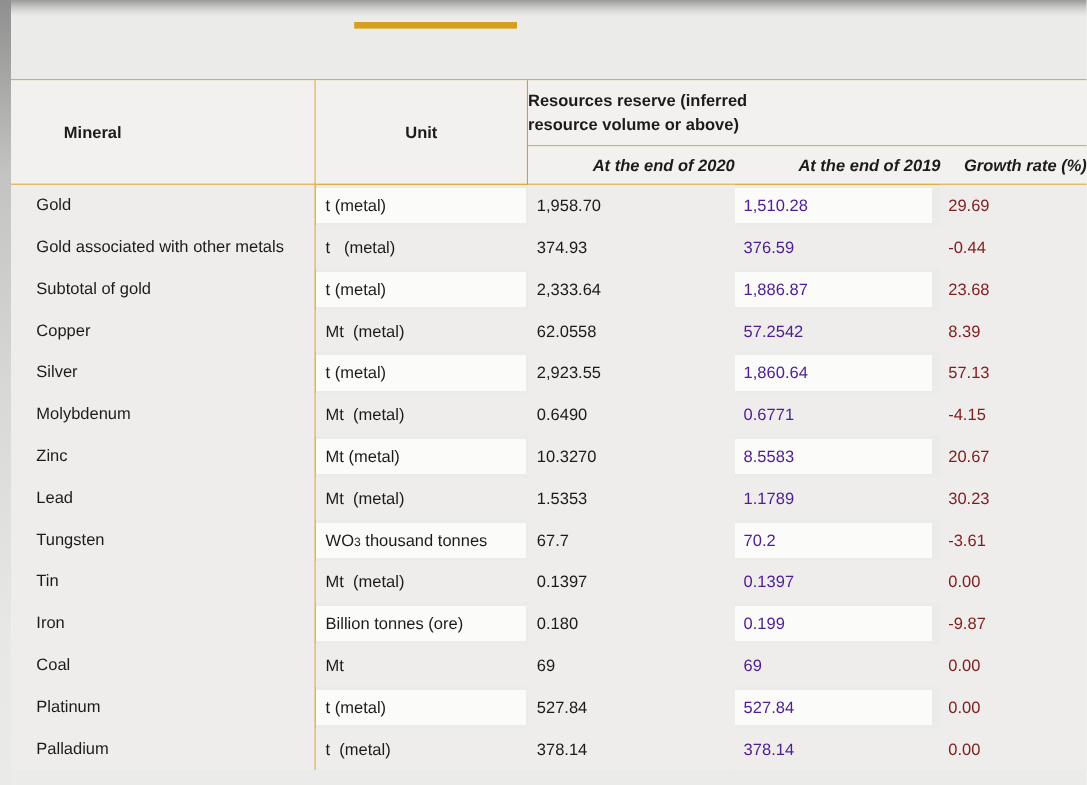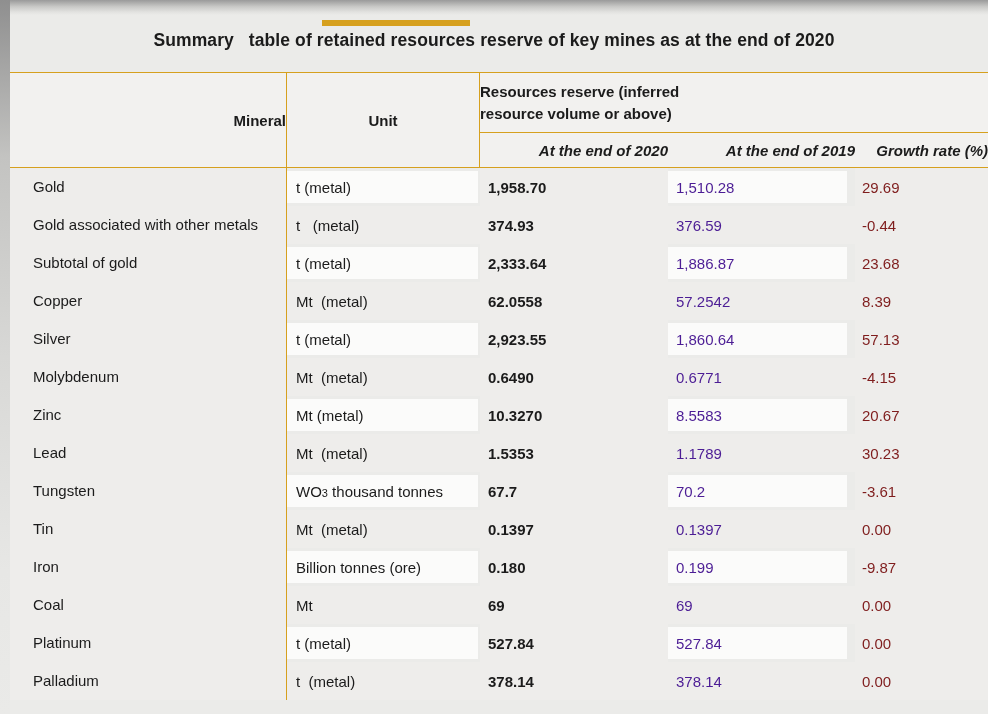--- a/index.html
+++ b/index.html
@@ -30,21 +30,21 @@
     border-collapse:separate; border-spacing:0; table-layout:fixed;
     border-top:1px solid var(--gold,#d6a01e);
     font-size:15px; color:#1b1b1b;
   }
   tr.hr1 { height:60px; }
   tr.hr2 { height:35px; }
   thead th { background:var(--header_bg,#f2f1ef); font-weight:700; }
   th.hm {
     border-right:1px solid var(--gold,#d6a01e);
     border-bottom:1px solid var(--gold,#d6a01e);
-    text-align:right; vertical-align:middle;
+    text-align:left; vertical-align:middle;padding-left:48px;
   }
   th.hu {
     border-right:1px solid var(--gold,#d6a01e);
     border-bottom:1px solid var(--gold,#d6a01e);
     text-align:center; vertical-align:middle;
   }
   th.hg {
     border-bottom:1px solid var(--gold,#d6a01e);
     text-align:left; vertical-align:middle;
     white-space:pre-line; line-height:22px;
@@ -54,41 +54,40 @@
     text-align:right; vertical-align:middle; padding-left:8px;font-style:italic;
   }
   th.h2.hgrow { padding-left:3px; }
   tbody td { height:38px; vertical-align:middle; background:var(--cell_bg,#eeedeb); }
   td.m {
     border-right:1px solid var(--gold,#d6a01e);
     padding:0 8px 0 23px; line-height:24px;
   }
   td.m.justify { text-align:justify; text-align-last:left; }
   td.u { padding-left:9px;margin-left:36px; }
-  td.a { padding-left:8px; font-weight:700; }
+  td.a { padding-left:8px; font-weight:400; }
   td.b { padding-left:8px; color:#4c1d95; }
   td.g { padding-left:7px; color:#7f1d1d; }
   td.w {
     background:var(--stripe_bg,#fbfbfa);
     background-clip:padding-box;
     border-top:3px solid transparent;
     border-bottom:3px solid transparent;
   }
   td.u.w { border-right:2px solid transparent; }
   td.b.w { border-right:8px solid transparent; }
   .sub3 { font-size:11px; }
 </style>
 </head>
 <body>
 
 <div class="page">
   <div class="top-band"></div>
   <div class="left-strip"></div>
   <div class="accent-bar"></div>
-  <div class="page-title">Summary &nbsp; table of retained resources reserve of key mines as at the end of 2020</div>
 
   <table class="res">
     <colgroup>
       <col style="width:277px">
         <col style="width:193px">
         <col style="width:188px">
         <col style="width:187px">
         <col style="width:133px">
     </colgroup>
     <thead>

